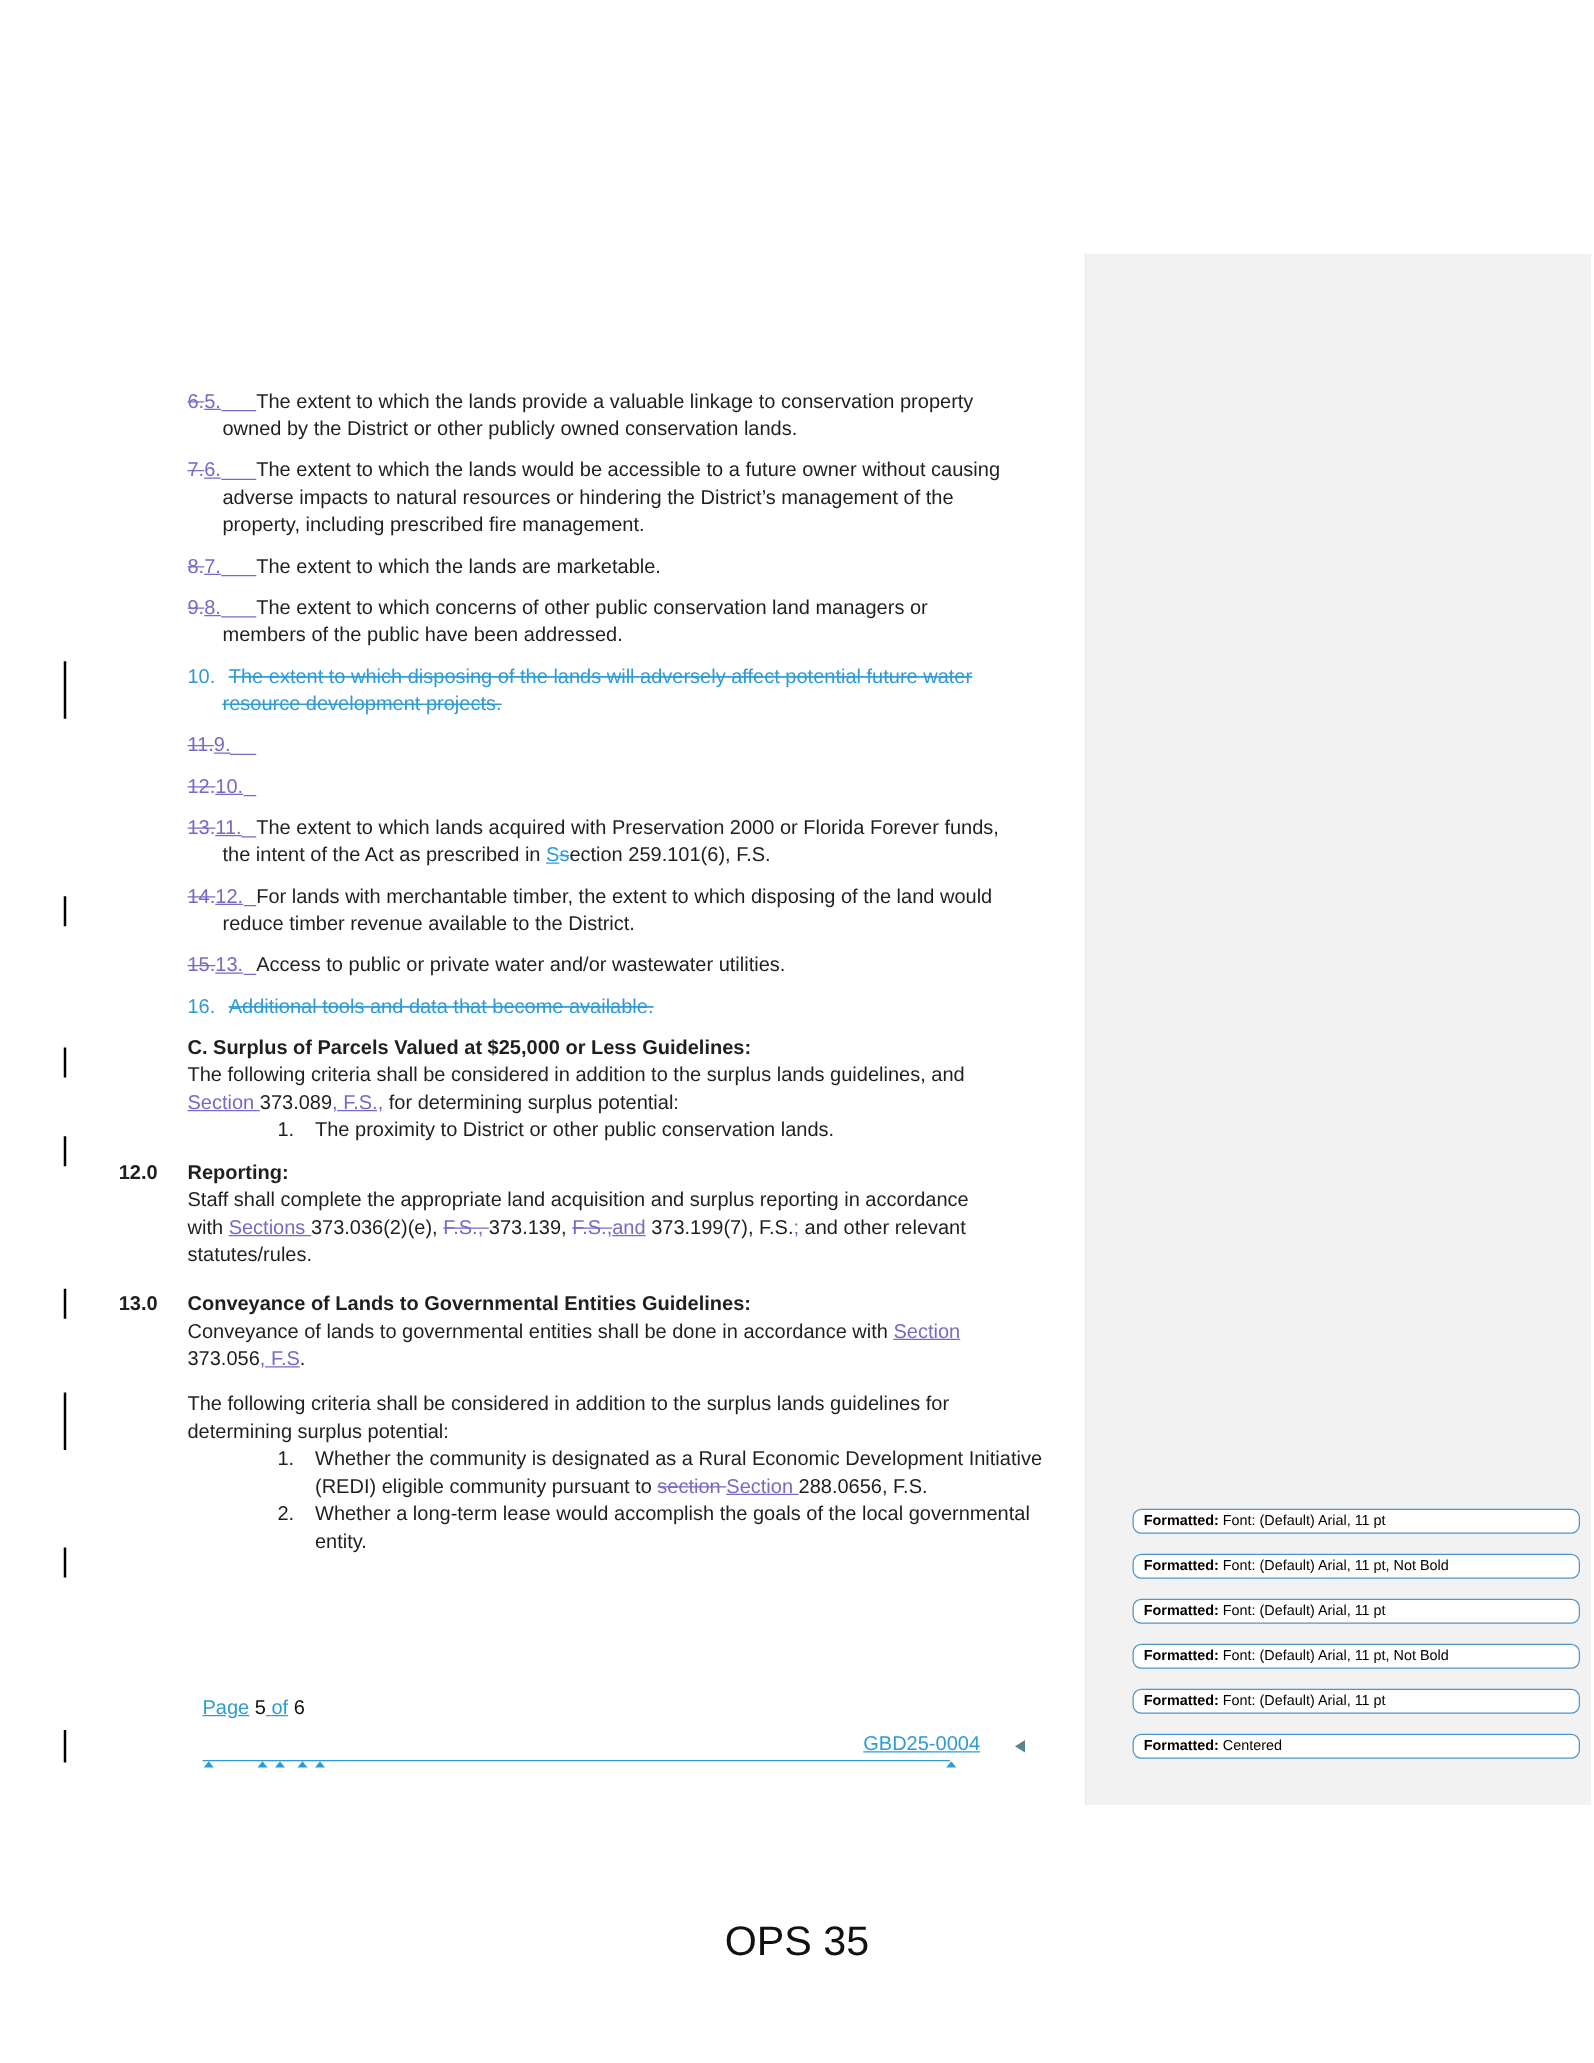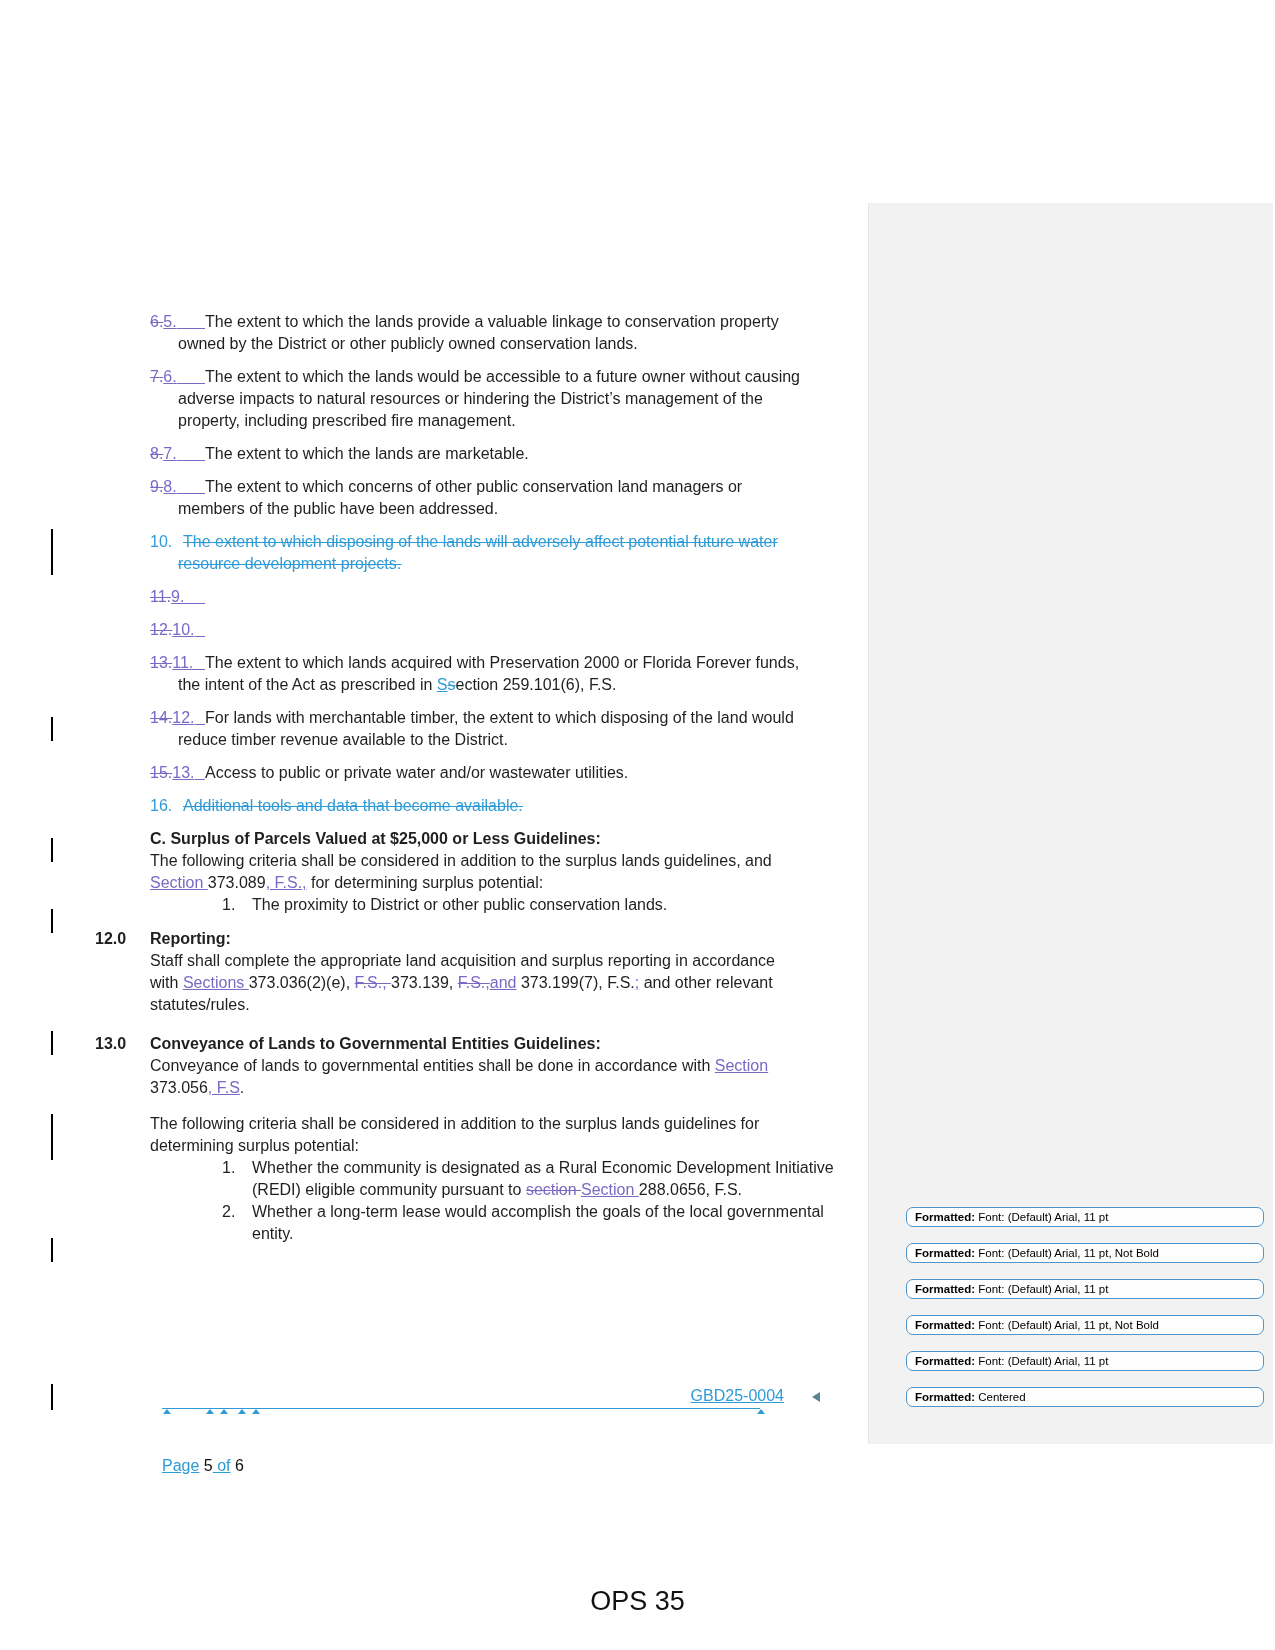--- a/index.html
+++ b/index.html
@@ -32,32 +32,32 @@
   .submk{display:inline-block;width:30px;margin-left:-30px;}
   
   .n{}
   .ins-p{color:#7b68c4;text-decoration:underline;}
   .del-p{color:#7b68c4;text-decoration:line-through;}
   .ins-b{color:#2e9bd6;text-decoration:underline;}
   .del-b{color:#2e9bd6;text-decoration:line-through;text-align:right;}
   
   .change-bar{position:absolute;left:51px;width:2px;background:#000;}
   
-  .footer{position:absolute;left:162px;top:1455px;font-size:16px;line-height:21px;color:#2e9bd6;}
+  .footer{position:absolute;left:162px;top:1356px;font-size:16px;line-height:21px;color:#2e9bd6;}
   .footer .black{color:#111;}
   .footer-underline{position:absolute;left:162px;top:1408px;width:598px;height:1px;background:#2e9bd6;}
   .doc-code{position:absolute;top:1387px;right:491px;font-size:16px;color:#2e9bd6;text-decoration:underline;}
   .caret{position:absolute;top:1409px;width:0;height:0;
          border-left:4px solid transparent;border-right:4px solid transparent;
          border-bottom:5px solid #2e9bd6;}
   .left-arrow{position:absolute;left:812px;top:1392px;width:0;height:0;
               border-top:5px solid transparent;border-bottom:5px solid transparent;
               border-right:8px solid #5c8496;}
-  .ops{position:absolute;left:0;top:1586px;width:100%;text-align:center;
-       font-size:27px;color:#111;}
+  .ops{position:absolute;left:0;top:1534px;width:100%;text-align:center;
+       font-size:33px;color:#111;}
 </style>
 </head>
 <body>
 
 <div class="page">
 
   <div class="markup-area"></div>
 
   <div class="balloons" id="balloons">
       <div class="balloon"><b>Formatted: </b>Font: (Default) Arial, 11 pt</div>

